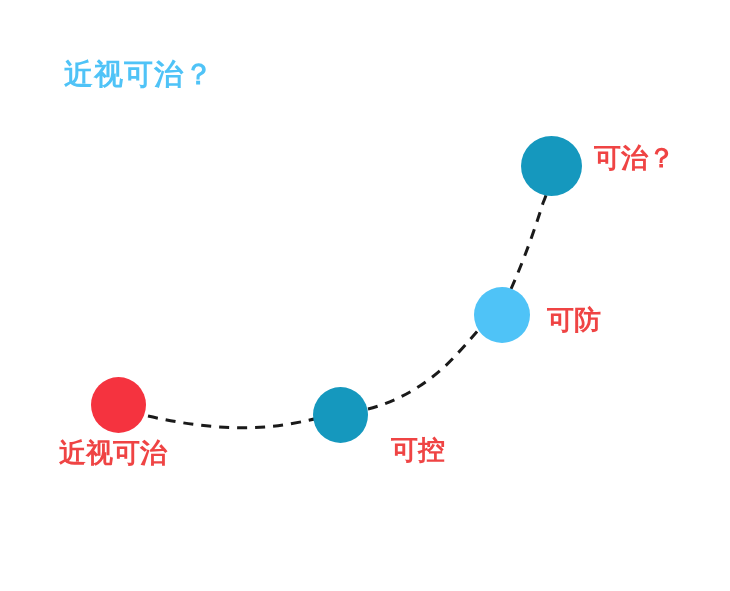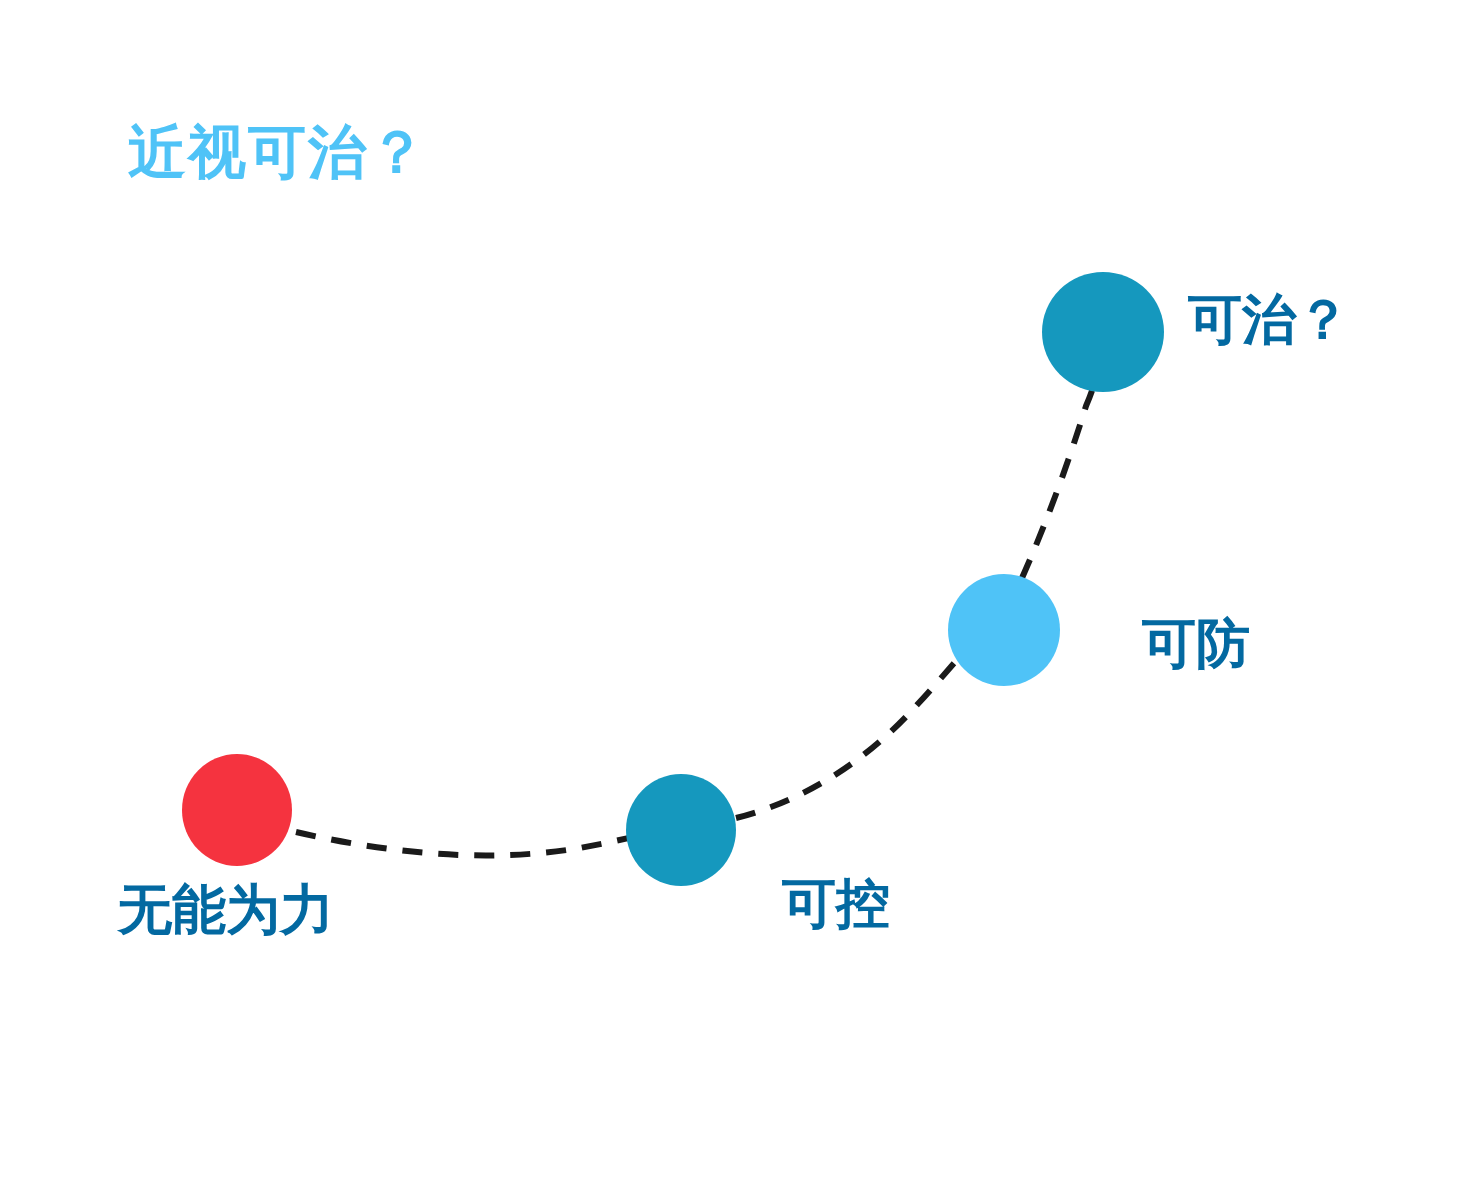--- a/index.html
+++ b/index.html
@@ -10,20 +10,21 @@
   }
   body {
     font-family: "DejaVu Sans", "Liberation Sans", sans-serif;
   }
   #slide {
     position: relative;
     width: 730px;
     height: 591px;
     background: #ffffff;
     overflow: hidden;
+    font-family: Liberation Mono, monospace;
   }
   #slide-title {
     position: absolute;
     left: 64px;
     top: 62px;
     font-size: 29px;
     font-weight: bold;
     letter-spacing: 1px;
     line-height: 1;
     white-space: nowrap;
@@ -39,21 +40,21 @@
   .node {
     position: absolute;
     border-radius: 50%;
   }
   .node-label {
     position: absolute;
     font-size: 27px;
     font-weight: bold;
     line-height: 1;
     white-space: nowrap;
-    color: #0369a1;
+    color: #ef4444;
     letter-spacing: 0px;
   }
   
   #node-helpless {
     left: 91px;
     top: 377px;
     width: 55px;
     height: 56px;
     background: #F5333F;
   }
@@ -75,21 +76,21 @@
   }
   
   #node-preventable {
     left: 474px;
     top: 287px;
     width: 56px;
     height: 56px;
     background: #4FC3F7;
   }
   #label-preventable {
-    left: 571px;
+    left: 547px;
     top: 309px;
   }
   
   #node-curable {
     left: 521px;
     top: 136px;
     width: 61px;
     height: 60px;
     background: #1598BE;
   }
@@ -112,21 +113,21 @@
              C 306 421, 320 418, 333 414" fill="none" stroke="#1A1A1A" stroke-width="3" stroke-linecap="butt" stroke-dasharray="10 8"></path>
     <path d="M 368 409
              C 400 401, 432 382, 458 353
              C 470 340, 480 328, 489 318" fill="none" stroke="#1A1A1A" stroke-width="3" stroke-linecap="butt" stroke-dasharray="10 8"></path>
     <path d="M 511 289
              C 523 262, 534 232, 543 203
              C 546 196, 548 190, 549 184" fill="none" stroke="#1A1A1A" stroke-width="3" stroke-linecap="butt" stroke-dasharray="10 8"></path>
   </svg>
 
   <div class="node" id="node-helpless"></div>
-  <div class="node-label" id="label-helpless">无能为力</div>
+  <div class="node-label" id="label-helpless">近视可治</div>
 
   <div class="node" id="node-controllable"></div>
   <div class="node-label" id="label-controllable">可控</div>
 
   <div class="node" id="node-preventable"></div>
   <div class="node-label" id="label-preventable">可防</div>
 
   <div class="node" id="node-curable"></div>
   <div class="node-label" id="label-curable">可治？</div>
 

